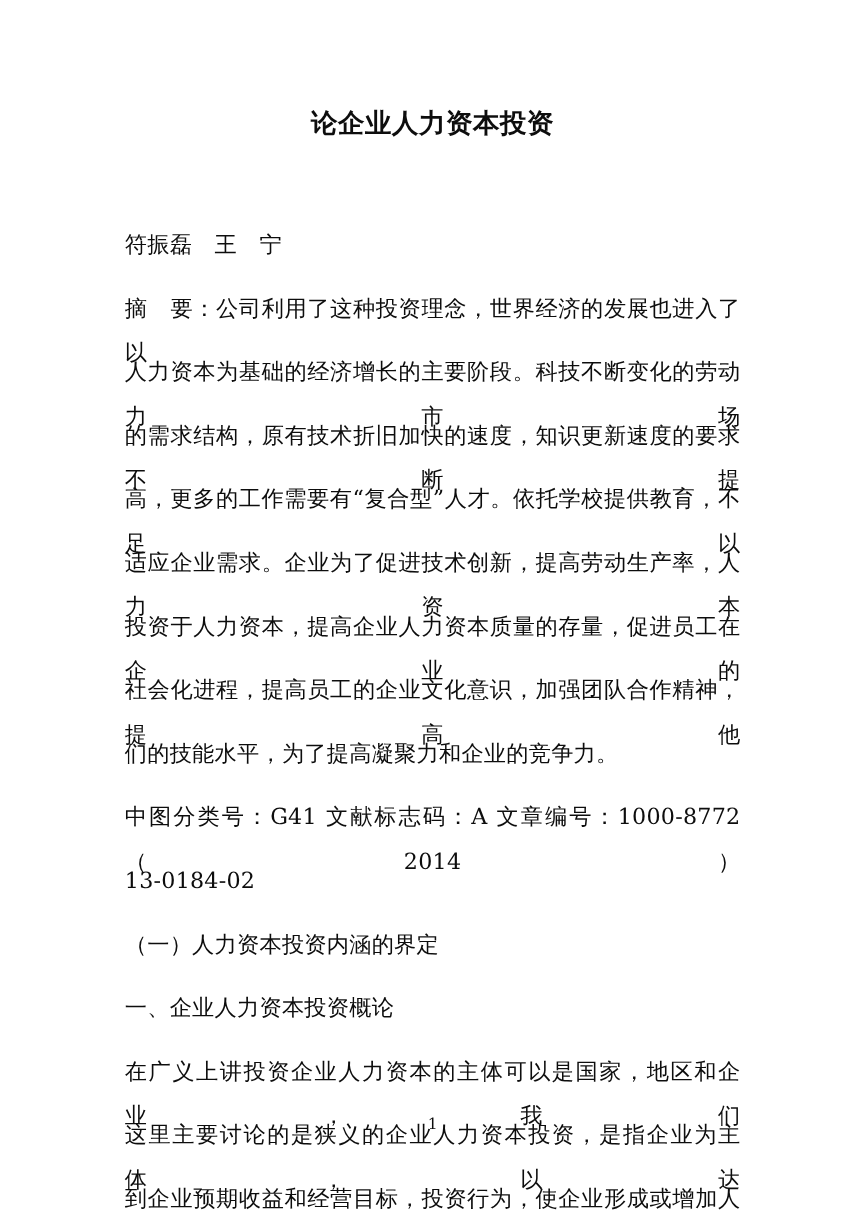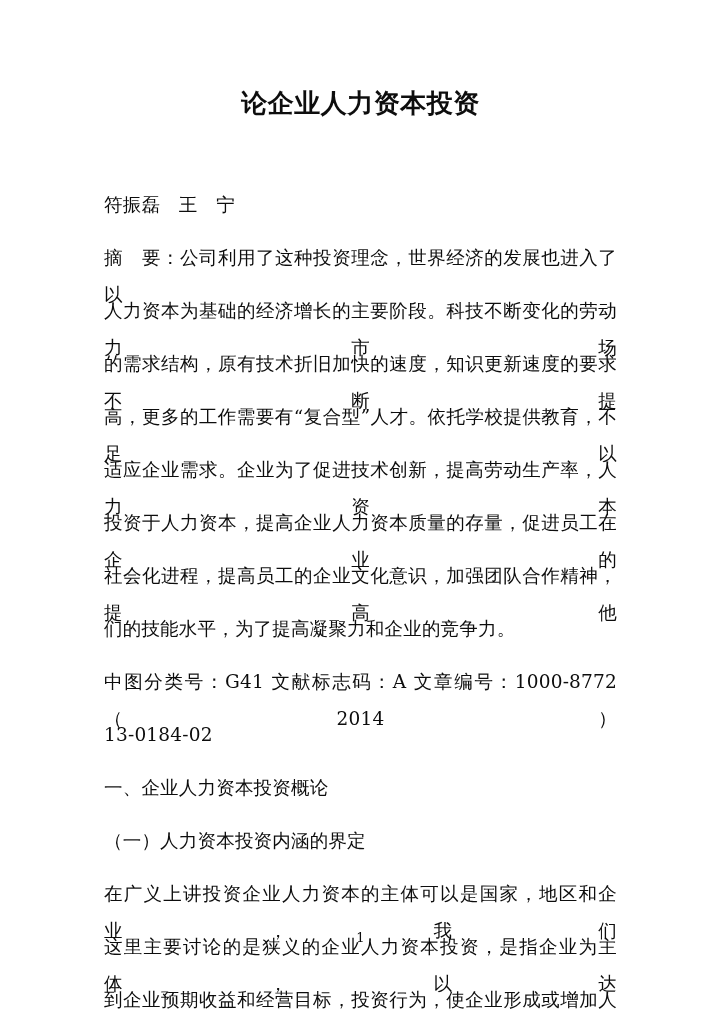--- a/index.html
+++ b/index.html
@@ -19,21 +19,21 @@
     position: absolute;
     inset: 0;
     background: #ffffff;
   }
   .doc-title {
     position: absolute;
     top: 86px;
     left: 0;
     width: 721px;
     text-align: center;
-    font-size: 26px;
+    font-size: 22px;
     line-height: 34px;
     letter-spacing: 0.5px;
     font-weight: 700;
     font-family: "DejaVu Serif", "Liberation Serif", serif;
   }
   .body-block {
     position: absolute;
     top: 170px;
     left: 104px;
     width: 513px;
@@ -79,22 +79,22 @@
     <div class="ln just">的需求结构，原有技术折旧加快的速度，知识更新速度的要求不断提</div>
     <div class="ln just">高，更多的工作需要有“复合型”人才。依托学校提供教育，不足以</div>
     <div class="ln just">适应企业需求。企业为了促进技术创新，提高劳动生产率，人力资本</div>
     <div class="ln just">投资于人力资本，提高企业人力资本质量的存量，促进员工在企业的</div>
     <div class="ln just">社会化进程，提高员工的企业文化意识，加强团队合作精神，提高他</div>
     <div class="ln">们的技能水平，为了提高凝聚力和企业的竞争力。</div>
 
     <div class="ln just">中图分类号：G41 文献标志码：A 文章编号：1000-8772（2014）</div>
     <div class="ln">13-0184-02</div>
 
+    <div class="ln">（一）人力资本投资内涵的界定</div>
     <div class="ln">一、企业人力资本投资概论</div>
-    <div class="ln">（一）人力资本投资内涵的界定</div>
 
     <div class="ln just">在广义上讲投资企业人力资本的主体可以是国家，地区和企业，我们</div>
     <div class="ln just">这里主要讨论的是狭义的企业人力资本投资，是指企业为主体，以达</div>
     <div class="ln just">到企业预期收益和经营目标，投资行为，使企业形成或增加人力资本。</div>
     <div class="ln just">公司利用了这种投资理念，人力资本投资最常见的是一般培训，来实</div>
     <div class="ln just">现企业的可持续经营。人力资本投资最常见的是一般培训，卫生保健，</div>
 
   </div>
 
   <div class="page-number">1</div>

